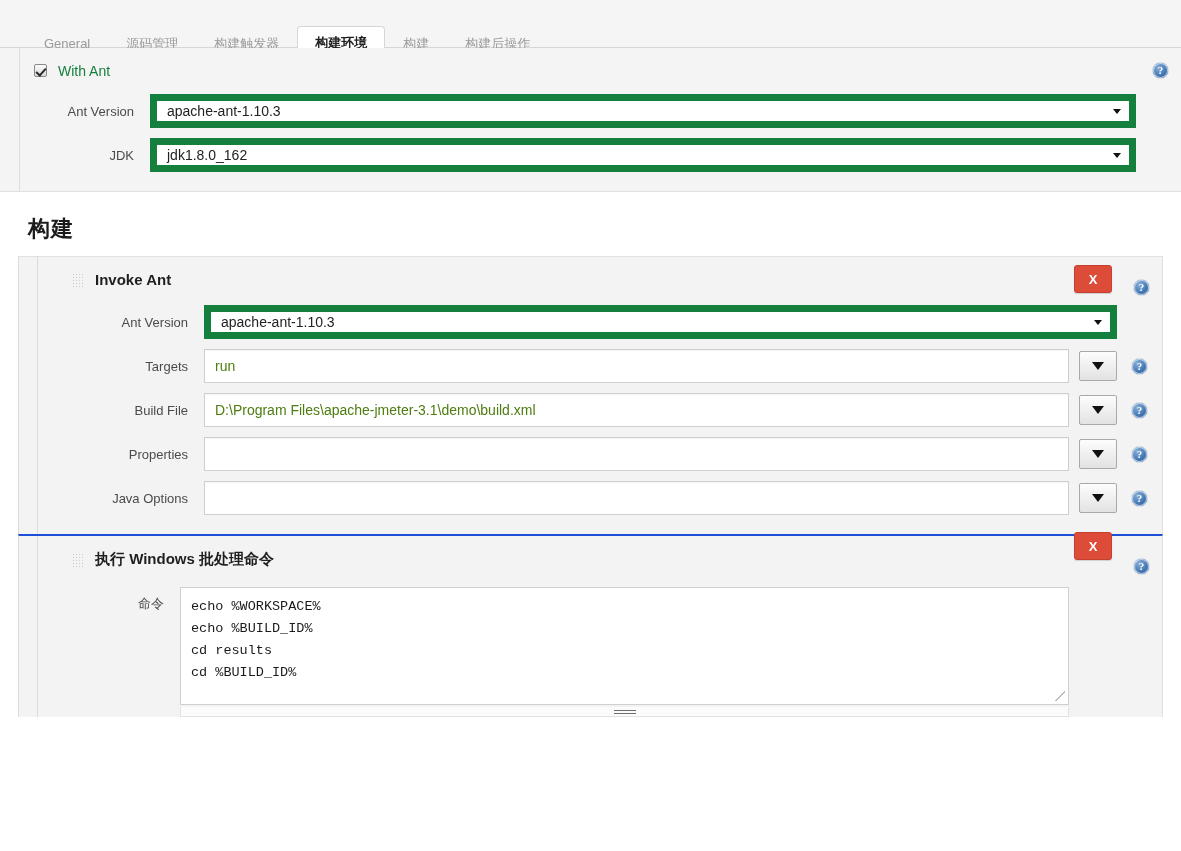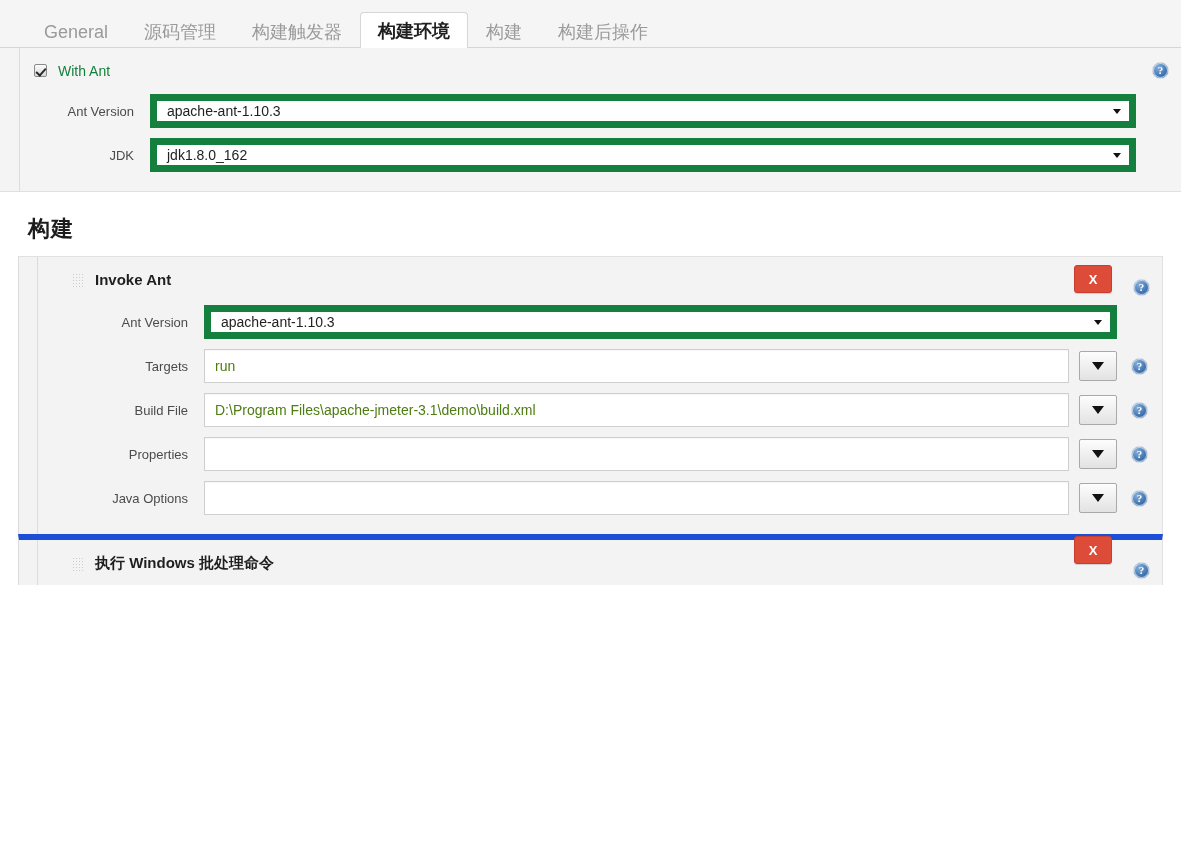--- a/index.html
+++ b/index.html
@@ -18,29 +18,30 @@
     position: relative;
     height: 48px;
     background: #f5f5f5;
     border-bottom: 1px solid #d6d6d6;
     display: flex;
     align-items: flex-end;
     padding-left: 26px;
   }
   .tab {
     padding: 8px 17px 9px 17px;
-    font-size: 18px;
+    font-size: 13px;
     color: #9a9a9a;
     line-height: 1.2;
     border: 1px solid transparent;
     border-bottom: none;
     position: relative;
-    top: 6px;
+    top: 14px;
     white-space: nowrap;
     cursor: pointer;
+    text-decoration: underline;
   }
   .tab.active {
     background: #ffffff;
     color: #1f1f1f;
     font-weight: bold;
     border: 1px solid #d6d6d6;
     border-bottom: 1px solid #ffffff;
     border-top-left-radius: 4px;
     border-top-right-radius: 4px;
   }
@@ -200,21 +201,21 @@
 
   
   .builders { padding: 0 18px 0 18px; }
   .builder {
     background: #f3f3f3;
     border: 1px solid #e1e1e1;
     border-left: 1px solid #dcdcdc;
     position: relative;
     border-bottom: none;
   }
-  .builder + .builder { border-top: 6px solid #1d4ed8; }
+  .builder + .builder { border-top: 2px solid #1d4ed8; }
   .builder-inner { border-left: 1px solid #dcdcdc; margin-left: 18px; padding-left: 16px; }
 
   .builder-head {
     display: flex;
     align-items: center;
     padding: 14px 0 12px 18px;
     position: relative;
   }
   .grip {
     width: 11px; height: 14px;
@@ -426,16 +427,34 @@
 
   <div class="builder">
     <div class="builder-inner">
       <div class="builder-head">
         <span class="grip"></span>
         <span class="builder-title">执行 Windows 批处理命令</span>
         <div class="delbtn" style="right:50px; top:-4px;">X</div>
         <div class="help" style="position:absolute; right:12px; top:22px; margin:0;">?</div>
       </div>
 
+      <div class="builder-body" style="padding-bottom:0">
+        <div class="cmd-row">
+          <div class="row-label">命令</div>
+          <div class="ctl" style="display:block; padding-right:48px;">
+            <div class="ta-wrap">
+              <div class="textarea">echo %WORKSPACE%
+echo %BUILD_ID%
+cd results
+cd %BUILD_ID%</div>
+              <span class="ta-grip"></span>
+            </div>
+            <div class="resize-bar">
+                <span></span>
+              </div>
+          </div>
+          <div class="help-slot" style="width:45px"></div>
+        </div>
+      </div>
     </div>
   </div>
 
 </div>
 
 </body></html>

